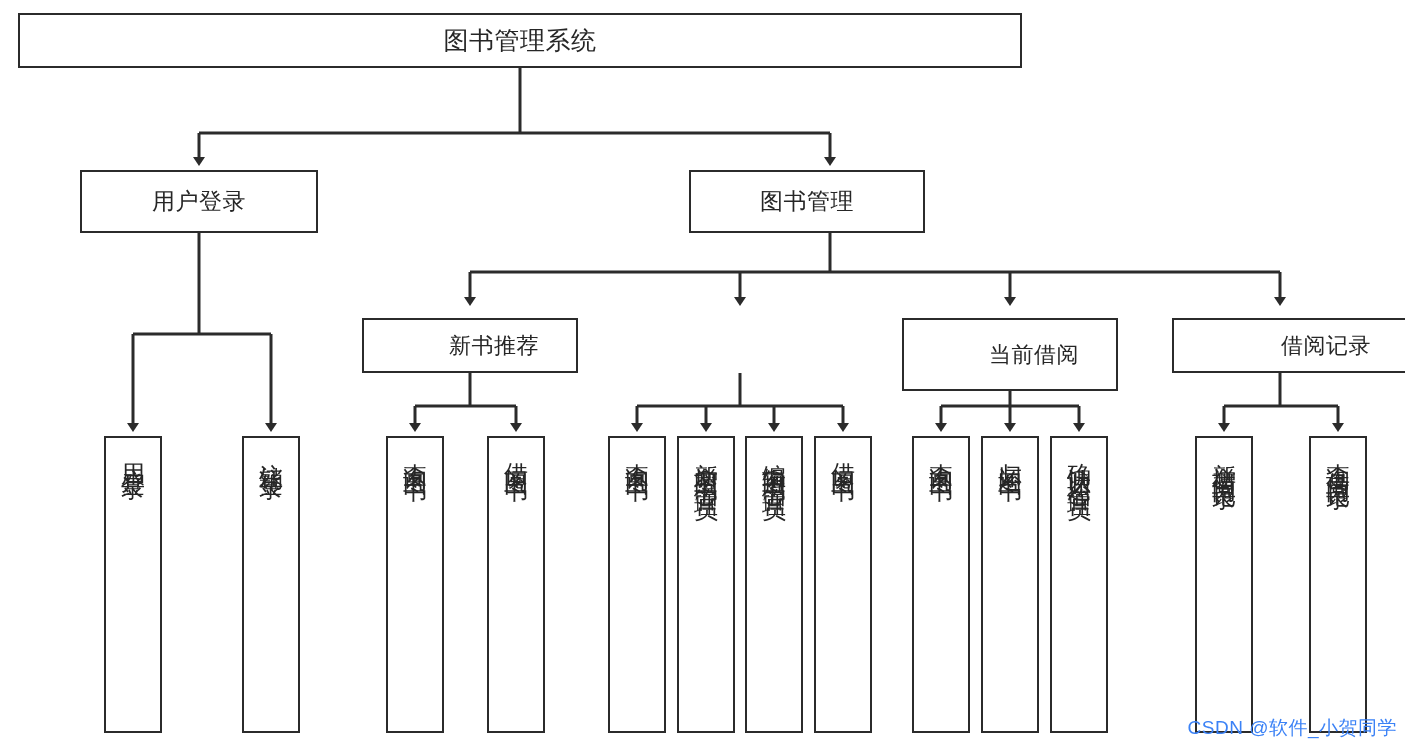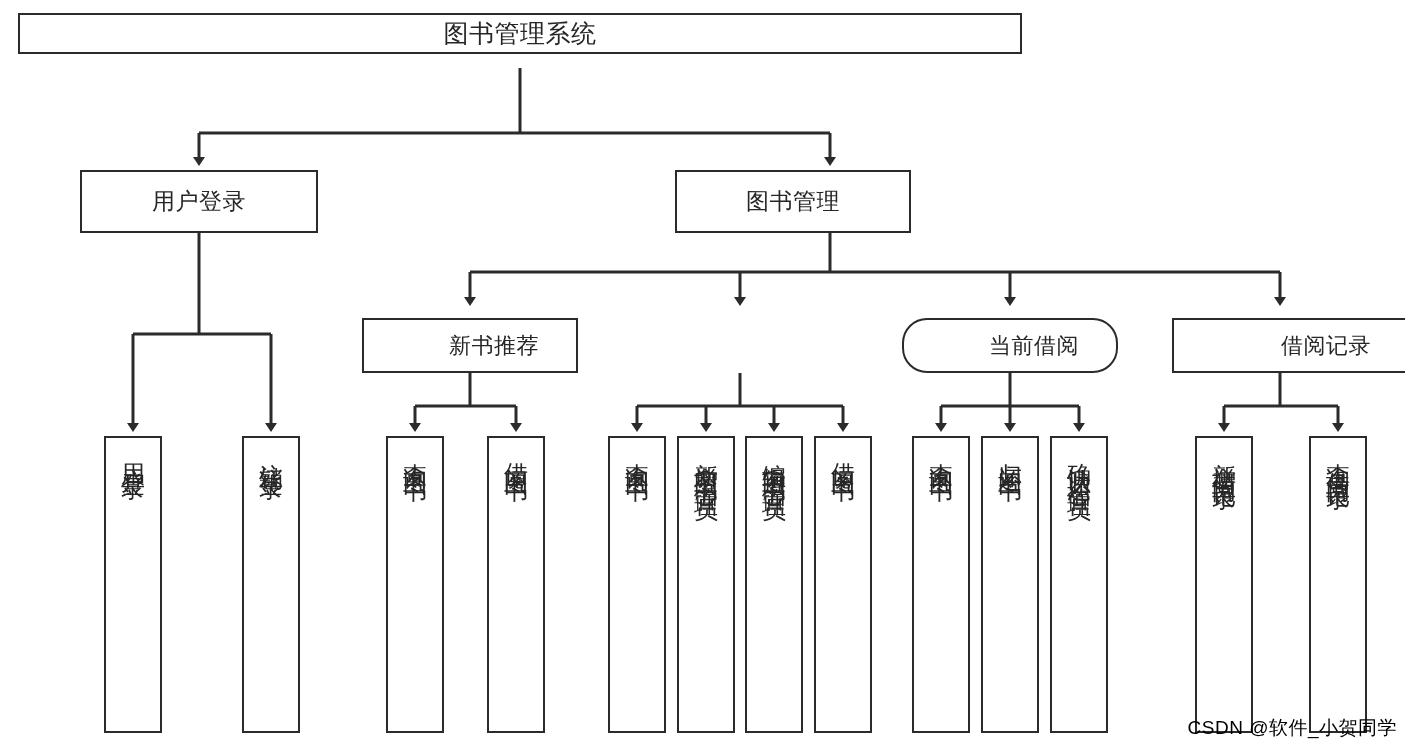--- a/index.html
+++ b/index.html
@@ -57,21 +57,21 @@
     font-size: 24px;
     line-height: 1.0;
     letter-spacing: 5px;
     white-space: pre;
   }
   .watermark {
     position: absolute;
     right: 8px;
     bottom: 6px;
     font-size: 19px;
-    color: #000000;
+    color: #3b82f6;
     white-space: pre;
     z-index: 5;
     letter-spacing: 0.5px;
   }
 </style>
 </head>
 <body>
 
 <div id="canvas">
 
@@ -118,38 +118,38 @@
       <path d="M1010,406 L1010,424" marker-end="url(#arrow)"></path>
       <path d="M1079,406 L1079,424" marker-end="url(#arrow)"></path>
 
       <path d="M1280,373 L1280,406"></path>
       <path d="M1224,406 L1338,406"></path>
       <path d="M1224,406 L1224,424" marker-end="url(#arrow)"></path>
       <path d="M1338,406 L1338,424" marker-end="url(#arrow)"></path>
     </g>
   </svg>
 
-  <div class="node root" style="left:18px; top:13px; width:1004px; height:41px;">
+  <div class="node root" style="left:18px; top:13px; width:1004px; height:55px;">
     <span class="lbl">图书管理系统</span>
   </div>
 
   <div class="node lvl2" style="left:80px; top:170px; width:238px; height:63px;">
     <span class="lbl">用户登录</span>
   </div>
 
-  <div class="node lvl2" style="left:675px; top:170px; width:236px; height:63px;">
+  <div class="node lvl2" style="left:689px; top:170px; width:236px; height:63px;">
     <span class="lbl">图书管理</span>
   </div>
 
   <div class="node lvl3" style="left:362px; top:318px; width:216px; height:55px;">
     <span class="lbl">新书推荐</span>
   </div>
 
 
-  <div class="node lvl3" style="left:902px; top:318px; width:216px; height:55px;border-radius:25px;">
+  <div class="node lvl3" style="left:902px; top:318px; width:216px; height:73px;">
     <span class="lbl">当前借阅</span>
   </div>
 
   <div class="node lvl3" style="left:1172px; top:318px; width:260px; height:55px;">
     <span class="lbl">借阅记录</span>
   </div>
 
   <div class="node leaf" style="left:104px; top:436px; width:58px; height:297px;">
     <span class="lbl">用户登录</span>
   </div>

